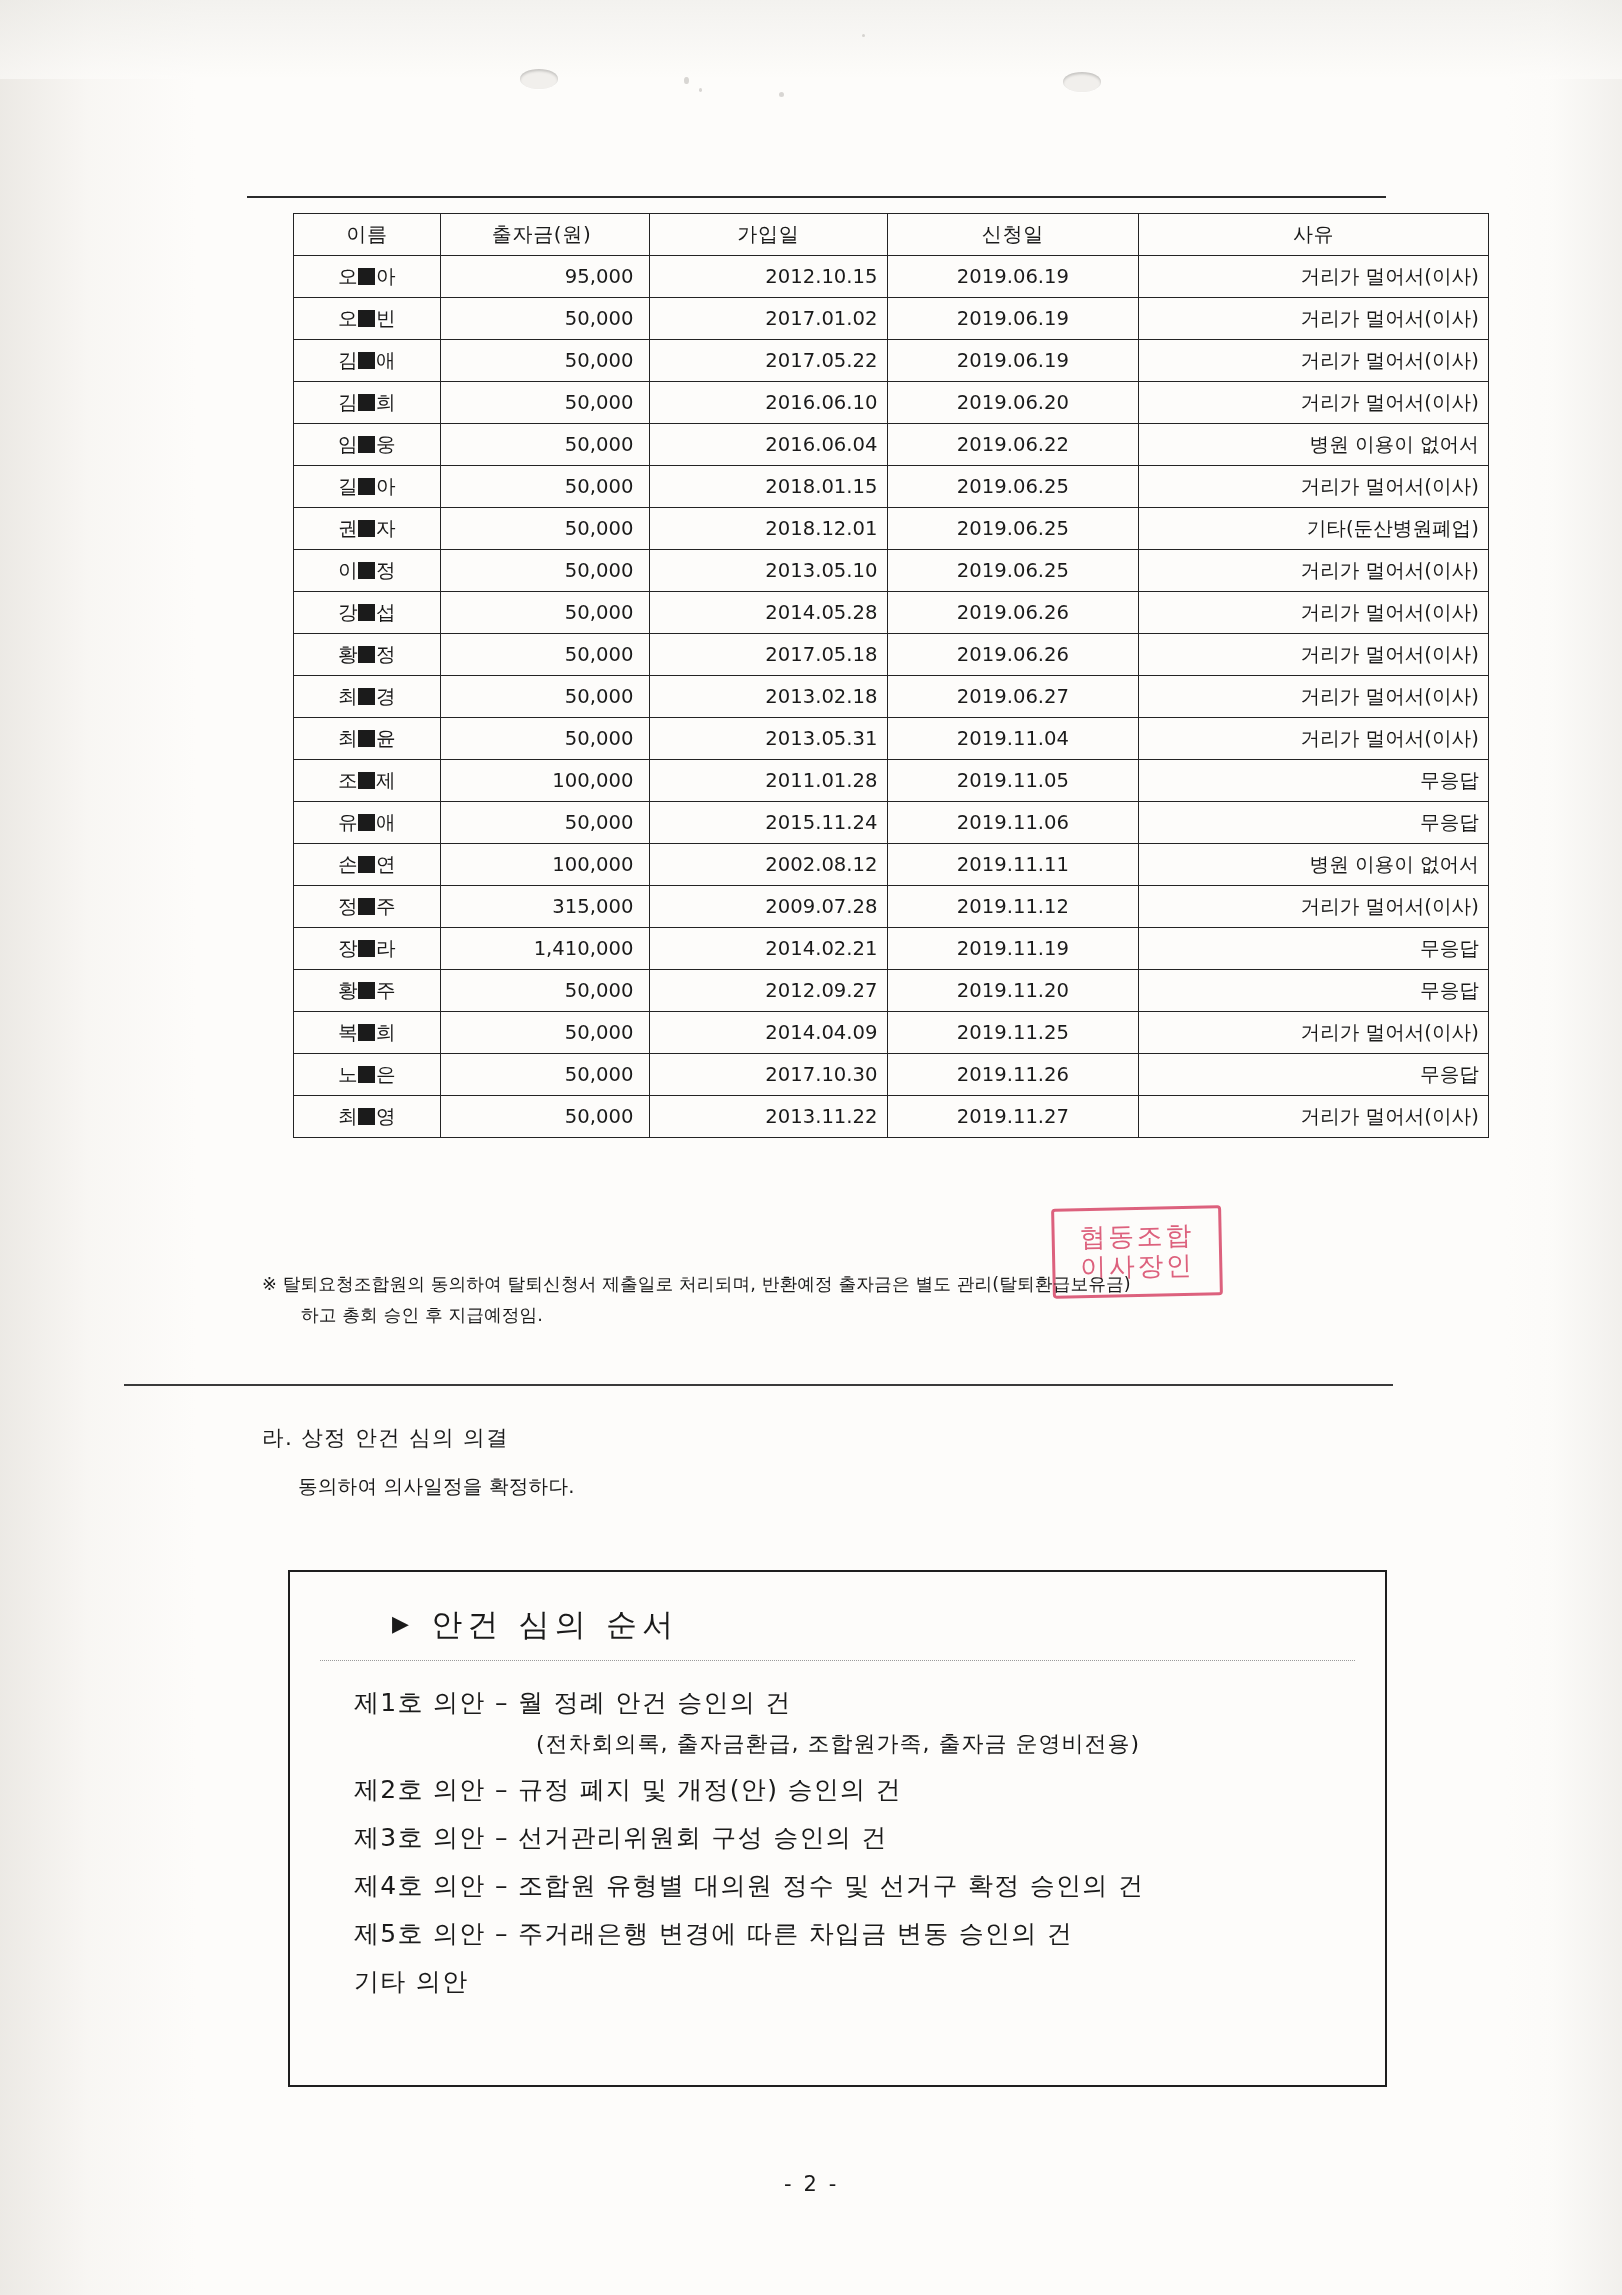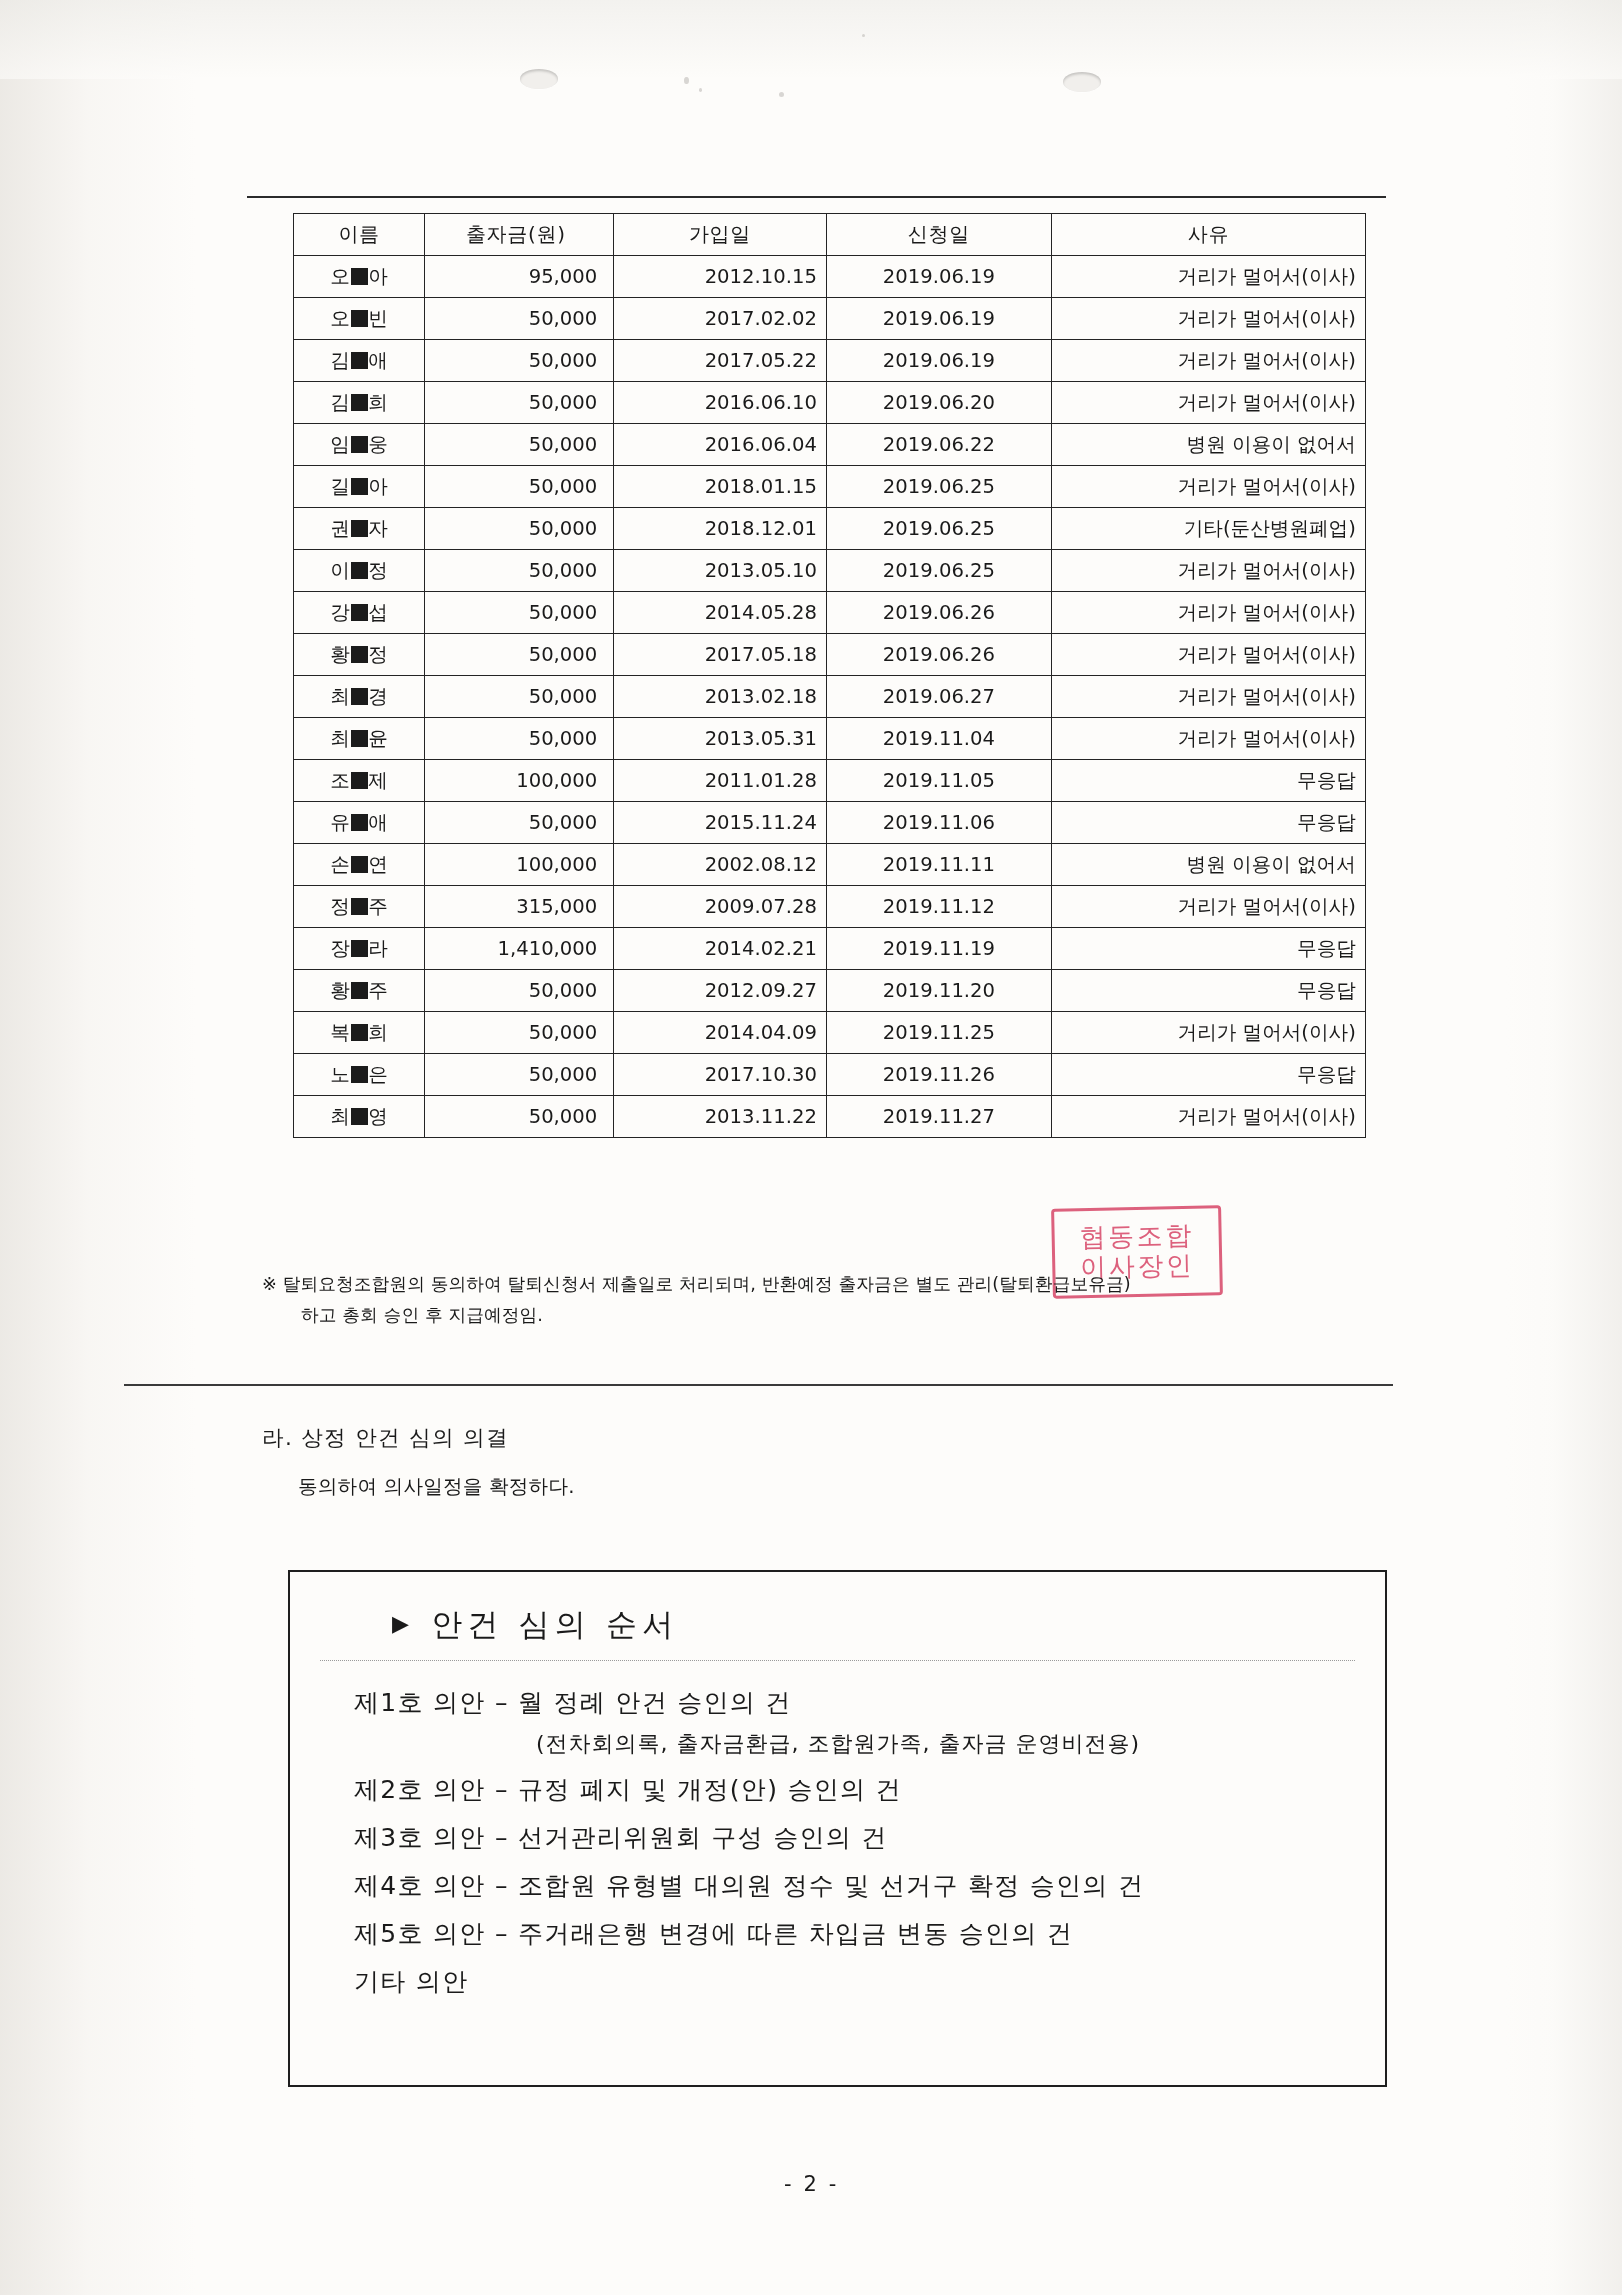--- a/index.html
+++ b/index.html
@@ -83,21 +83,21 @@
     width: 1269px;
     height: 2px;
     background: #3a3a3a;
   }
 
   
   .table-wrap {
     position: absolute;
     left: 293px;
     top: 213px;
-    width: 1073px;
+    width: 1196px;
     border-radius: 6px;
   }
   table.members {
     border-collapse: collapse;
     width: 100%;
     font-size: 19.6px;
   }
   table.members th,
   table.members td {
     border: 1.3px solid #242424;
@@ -262,21 +262,21 @@
           <tr>
             <td class="c-name"><span>오</span><span class="redacted"></span><span>아</span></td>
             <td class="c-amount">95,000</td>
             <td class="c-join">2012.10.15</td>
             <td class="c-apply">2019.06.19</td>
             <td class="c-reason">거리가  멀어서(이사)</td>
           </tr>
           <tr>
             <td class="c-name"><span>오</span><span class="redacted"></span><span>빈</span></td>
             <td class="c-amount">50,000</td>
-            <td class="c-join">2017.02.02</td>
+            <td class="c-join">2017.01.02</td>
             <td class="c-apply">2019.06.19</td>
             <td class="c-reason">거리가  멀어서(이사)</td>
           </tr>
           <tr>
             <td class="c-name"><span>김</span><span class="redacted"></span><span>애</span></td>
             <td class="c-amount">50,000</td>
             <td class="c-join">2017.05.22</td>
             <td class="c-apply">2019.06.19</td>
             <td class="c-reason">거리가  멀어서(이사)</td>
           </tr>

